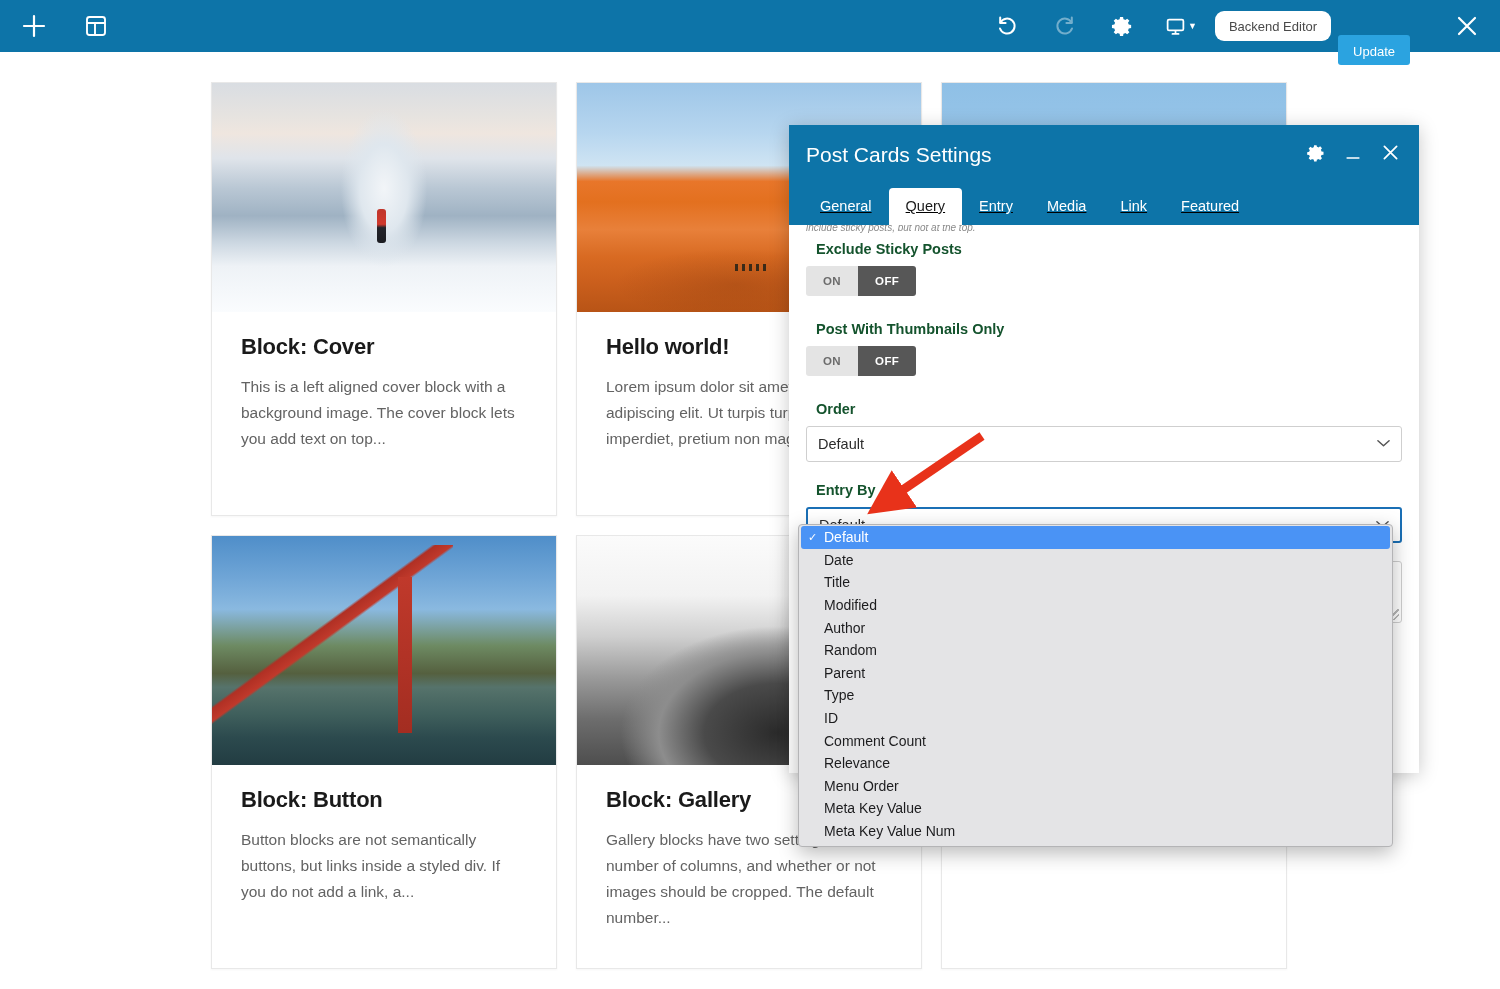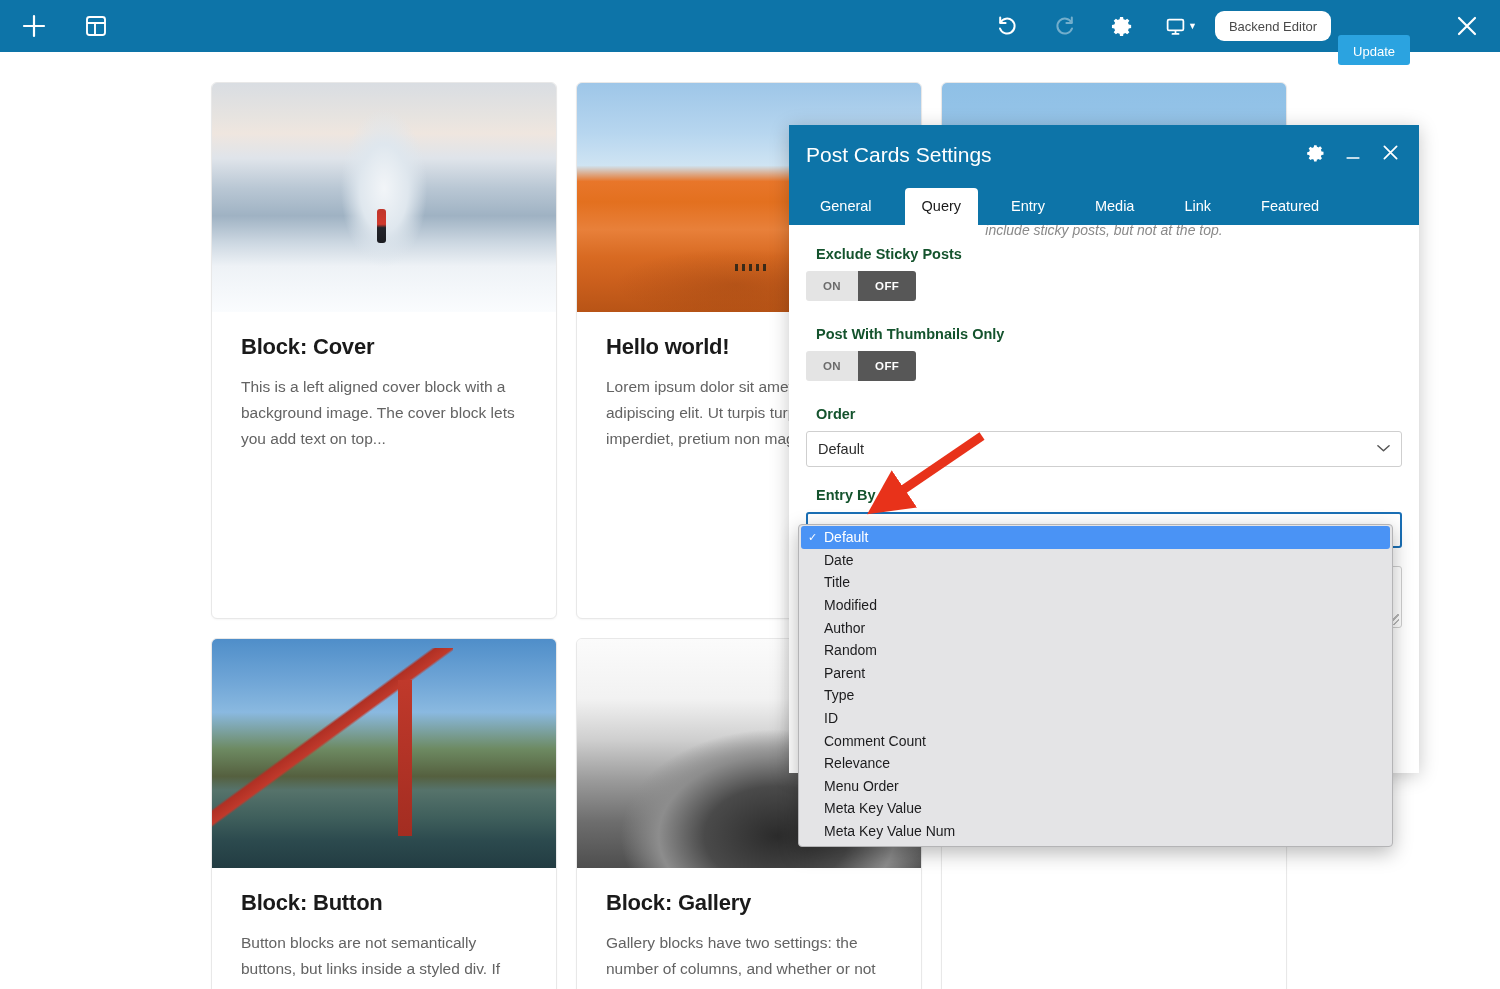--- a/index.html
+++ b/index.html
@@ -50,24 +50,24 @@
   .grid{
     position:absolute; left:211px; top:30px;
     width:1075px;
     display:grid;
     grid-template-columns:346px 346px 346px;
     gap:19px 19px;
   }
   .card{
     background:#ffffff;
     border:1px solid #e8e8e8;
-    border-radius:6px;
+    border-radius:0;
     overflow:hidden;
     box-shadow:0 1px 2px rgba(0,0,0,.04);
-    height:537px;
+    height:434px;
     display:flex; flex-direction:column;
   }
   .card-img{ width:100%; height:229px; position:relative; overflow:hidden; }
   .card-body{ padding:22px 29px 20px 29px; }
   .card-title{
     font-size:22px; font-weight:bold; color:#1a1a1a; margin:0 0 14px 0;
     letter-spacing:-0.2px;
   }
   .card-text{
     font-size:15.5px; color:#636363; line-height:1.68; margin:0;
@@ -151,39 +151,39 @@
     position:absolute; left:17px; top:18px;
     color:#ffffff; font-size:21px; font-weight:normal;
   }
   .modal-hdr-icons{
     position:absolute; right:18px; top:17px;
     display:flex; align-items:center; gap:17px; color:#ffffff;
   }
   .hdr-icon{ cursor:pointer; display:flex; align-items:center; justify-content:center; }
   .tabs{
     position:absolute; left:14px; bottom:0;
-    display:flex; align-items:flex-end; gap:16px;
+    display:flex; align-items:flex-end; gap:0;text-decoration:underline;
   }
   .tab{
     color:#ffffff; font-size:14.5px; padding:10px 17px 11px 17px;
     cursor:pointer; white-space:nowrap;
   }
   .tab.active{
     background:#ffffff; color:#1a1a1a;
     border-radius:4px 4px 0 0;
     font-weight:normal;
   }
   .modal-body{
     flex:1 1 auto; position:relative; overflow:hidden;
     background:#ffffff; padding:0 17px;
   }
   .hint-text{
-    font-size:14px; color:#8a8a8a; font-style:italic;
+    font-size:10px; color:#8a8a8a; font-style:italic;
     margin:0; padding-top:3px; line-height:1.3;
-    position:relative; top:-7px;text-align:center;
+    position:relative; top:-7px;
   }
   .field-label{
     font-size:14.5px; font-weight:bold; color:#14532d;
     margin:0 0 9px 10px;
   }
   .field-group{ margin-bottom:25px; }
   .toggle{
     display:inline-flex; border-radius:3px; overflow:hidden;
     border:none; cursor:pointer;
   }

